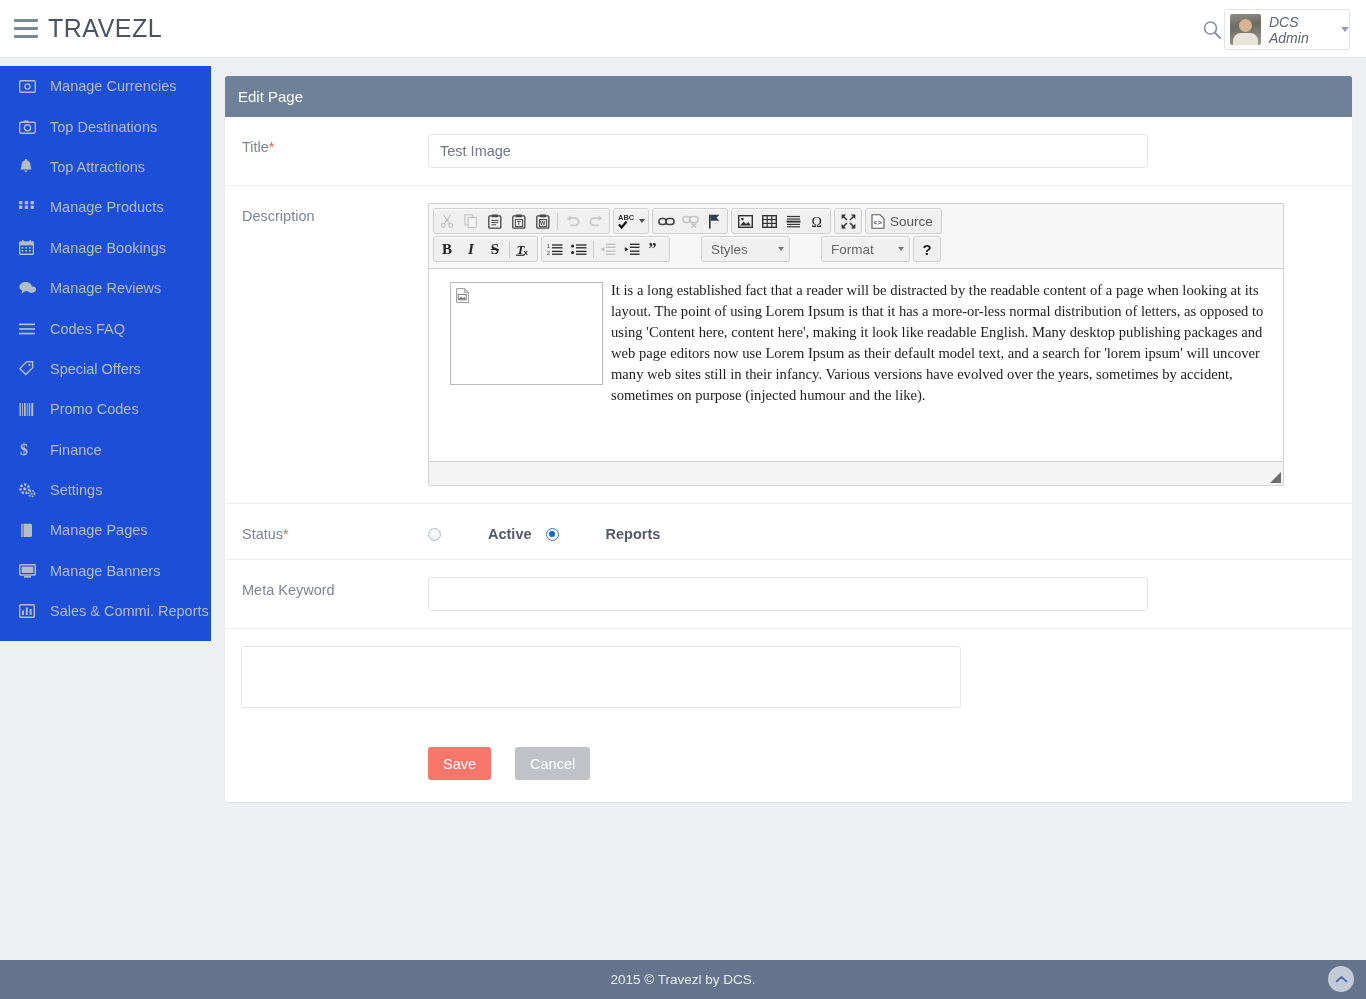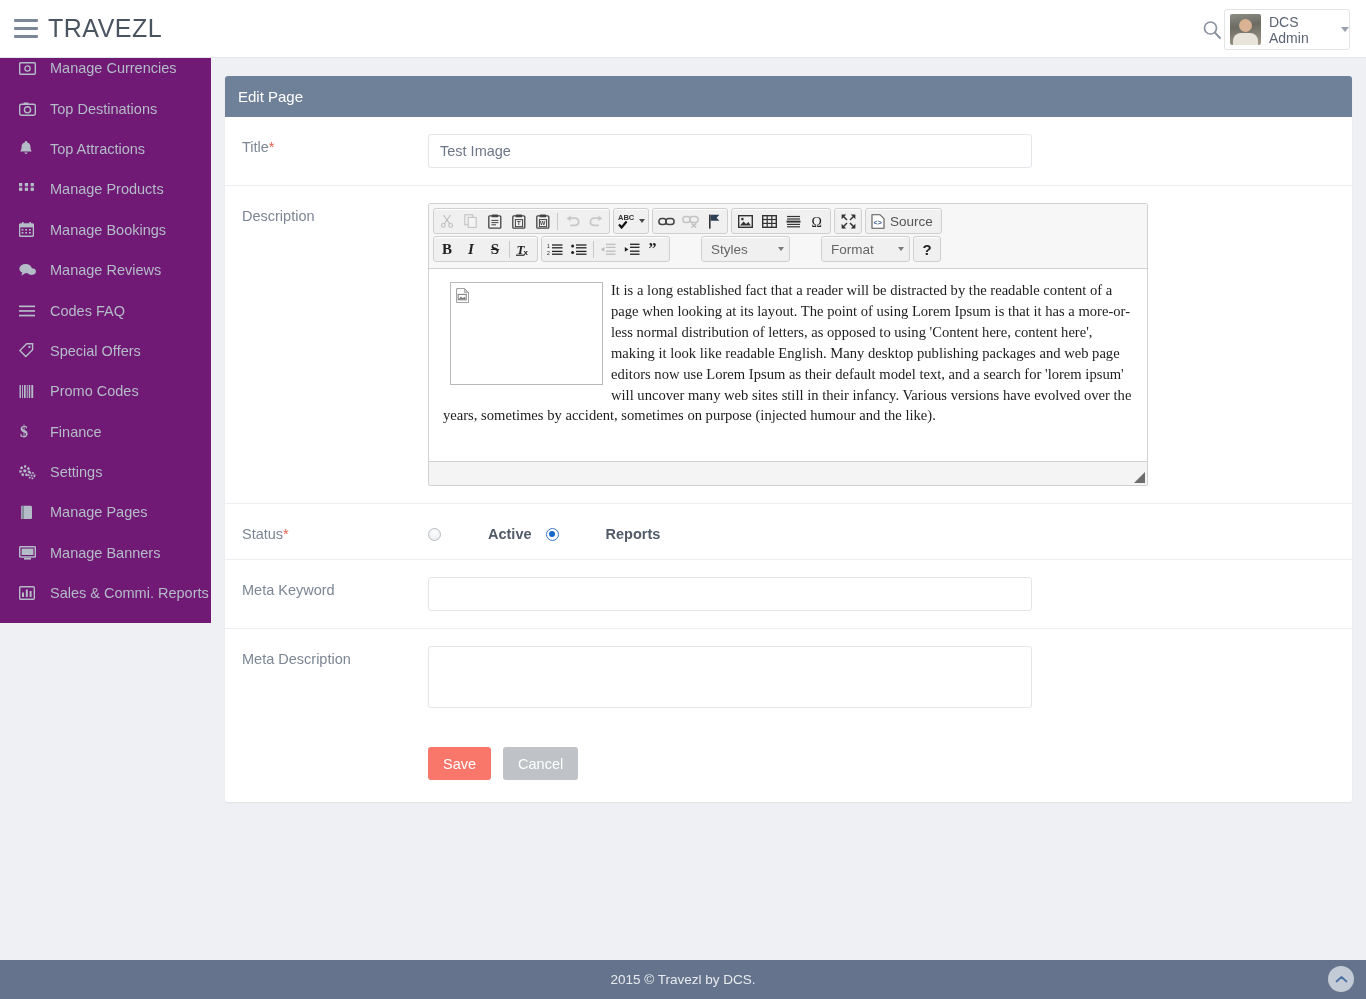--- a/index.html
+++ b/index.html
@@ -41,20 +41,21 @@
   }
   #user-box {
     position: absolute; right: 16px; top: 9px;
     height: 41px; width: 126px;
     border: 1px solid #e2e4e8;
     border-radius: 3px;
     background: #fff;
     display: flex; align-items: center;
     cursor: pointer;
     padding-left: 5px;
+    font-style: italic;
   }
   #avatar {
     width: 31px; height: 31px;
     border-radius: 2px;
     background: linear-gradient(170deg,#8e8d86 0%,#6c6b63 40%,#a39a8c 100%);
     position: relative; overflow: hidden; flex: none;
   }
   #avatar::before {
     content:''; position:absolute; left:9px; top:5px;
     width:13px; height:13px; border-radius:50%;
@@ -70,23 +71,23 @@
     margin-left: 8px;
   }
   #user-caret {
     margin-left: 6px;
     width:0;height:0;border-left:4px solid transparent;
     border-right:4px solid transparent;border-top:5px solid #97a0ac;
   }
 
   
   #sidebar {
-    position: absolute; left: 0; top: 48px;
+    position: absolute; left: 0; top: 66px;
     width: 211px; height: 575px;
-    background: #701a75;
+    background: #1d4ed8;
     z-index: 10;
   }
   .side-item {
     height: 40.4px;
     display: flex; align-items: center;
     padding-left: 19px;
     color: #b4bcc7;
     font-size: 14.5px;
     cursor: pointer;
     white-space: nowrap;
@@ -124,38 +125,38 @@
   .flabel {
     width: 187px; flex: none;
     color: #7c8694; font-size: 14.5px;
     padding-top: 22px;
     padding-left: 1px;
   }
   .req { color: #e8604c; }
   .fctrl { flex: 1; padding: 17px 0 17px 0; }
 
   .inp {
-    width: 604px; height: 34px;
+    width: 720px; height: 34px;
     border: 1px solid #e3e5e9;
     border-radius: 3px;
     background: #fff;
     font-size: 14.5px;
     color: #6d7787;
     padding: 0 11px;
     font-family: "Liberation Sans", sans-serif;
     outline: none;
   }
   .inp::placeholder { color:#aab1bb; }
   textarea.inp {
     height: 62px; padding-top: 7px; resize: none;
   }
 
   
   #cke {
-    width: 720px;
+    width: 856px;
     border: 1px solid #d1d1d1;
     background: #fff;
     border-radius: 2px;
   }
   #cke-top {
     background: #f7f7f7;
     border-bottom: 1px solid #d1d1d1;
     padding: 4px 3px 4px 4px;
   }
   .ck-row { display: flex; align-items: center; flex-wrap: wrap; gap: 3px; margin-bottom: 2px; }
@@ -238,21 +239,21 @@
     position: relative; flex:none;
   }
   .radio.on { border-color:#3a75c4; background:#ffffff; }
   .radio.on::after {
     content:''; position:absolute; left:2.5px; top:2.5px;
     width:6px; height:6px; border-radius:50%; background:#1668c6;
   }
   .radio-lb { margin-left: 7px; font-size:14.5px; color:#515b69; font-weight:bold; }
 
   
-  .btn-row { padding: 18px 0 22px 203px; display:flex; gap:12px; }
+  .btn-row { padding: 18px 0 22px 203px; display:flex; gap:24px; }
   .btn {
     height: 33px; border:none; border-radius:3px;
     font-size: 14.5px; color:#fff; cursor:pointer;
     font-family: "Liberation Sans", sans-serif;
     padding: 0 15px;
   }
   #btn-save { background:#f8766a; }
   #btn-cancel { background:#bfc3c7; }
 
   
@@ -785,21 +786,20 @@
   </div>
 
   <div class="frow">
     <div class="flabel">Meta Keyword</div>
     <div class="fctrl">
       <input class="inp" value="" style="">
     </div>
   </div>
 
   <div class="frow" style="border-bottom:none;">
-    <div class="flabel">Meta Description</div>
     <div class="fctrl">
       <textarea class="inp" style=""></textarea>
     </div>
   </div>
 
   <div class="btn-row">
     <button class="btn" id="btn-save">Save</button>
     <button class="btn" id="btn-cancel">Cancel</button>
   </div>
 </div>

